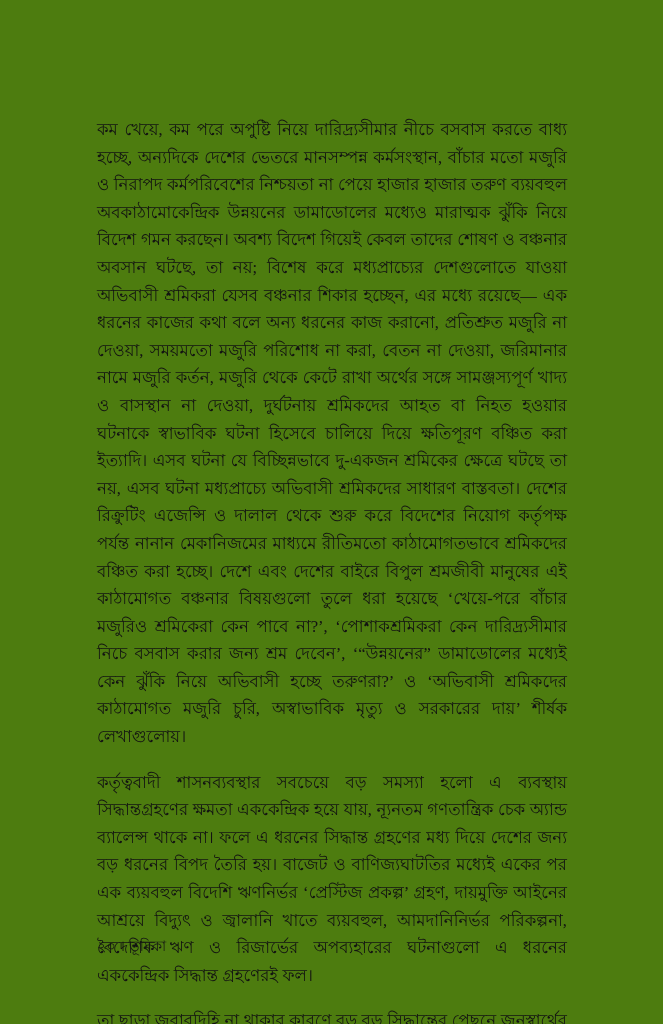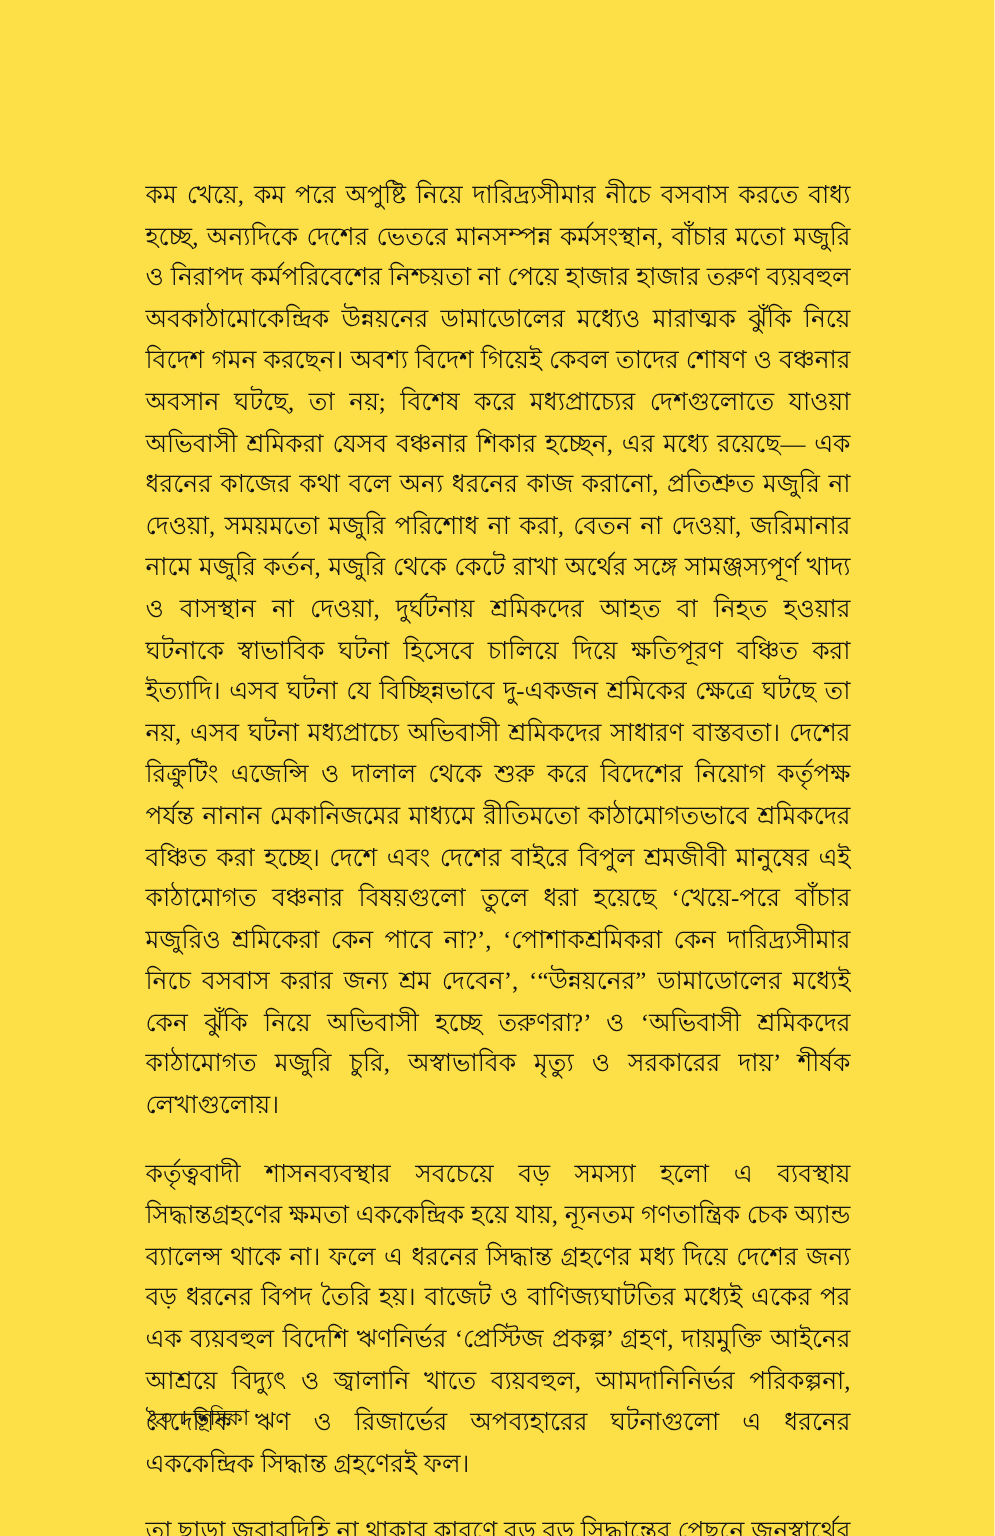--- a/index.html
+++ b/index.html
@@ -13,21 +13,21 @@
     font-family: "Liberation Serif", "DejaVu Serif", serif;
     color: #111111;
     -webkit-font-smoothing: antialiased;
   }
 
   .page {
     position: relative;
     width: 663px;
     height: 1024px;
     margin: 0 auto;
-    background: #fde047;
+    background: #4d7c0f;
     overflow: hidden;
     box-sizing: border-box;
   }
 
   .text-block {
     position: absolute;
     left: 97px;
     top: 116px;
     width: 470px;
   }

